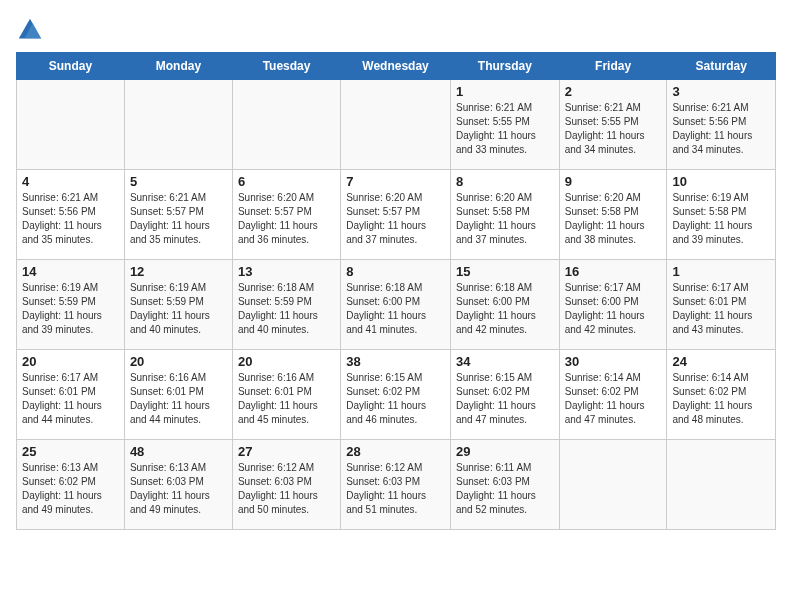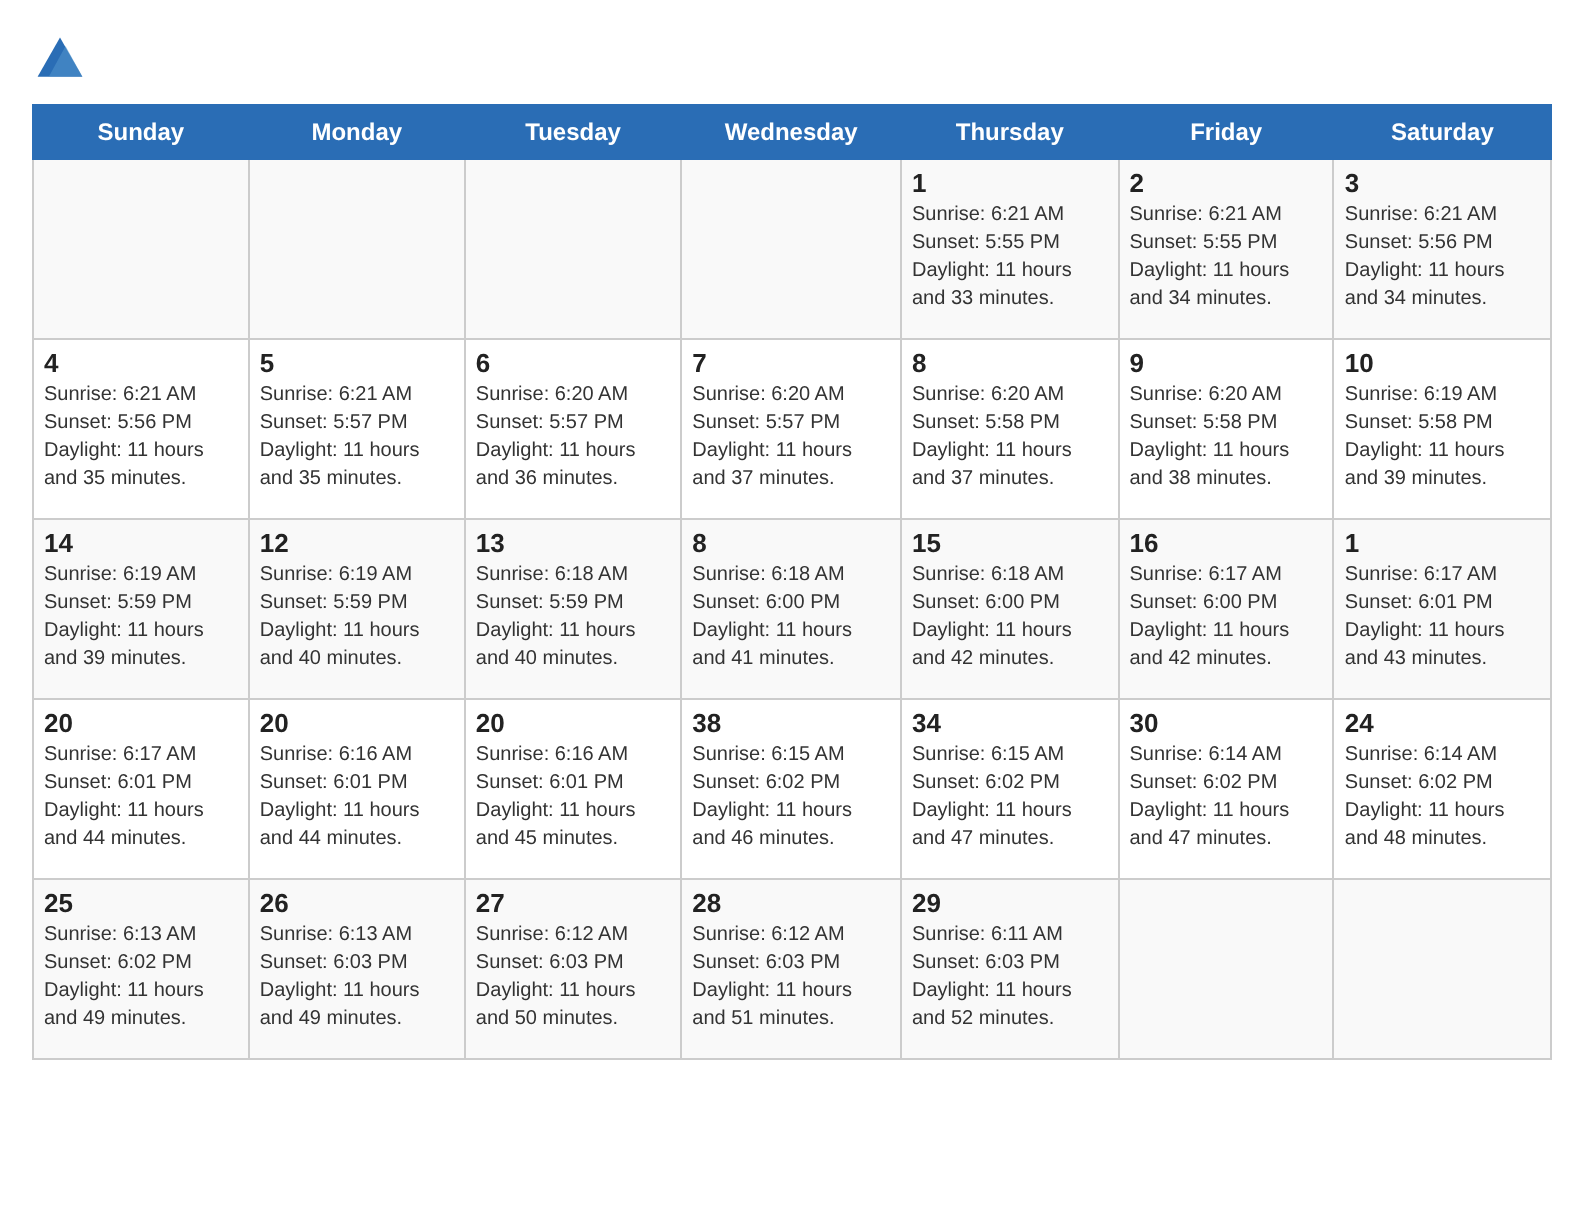--- a/index.html
+++ b/index.html
@@ -286,21 +286,21 @@
         </td>
       </tr>
       <tr>
         <td>
           <span class="day-number">25</span>
           <div class="day-info" style="white-space: pre-line;">Sunrise: 6:13 AM
 Sunset: 6:02 PM
 Daylight: 11 hours and 49 minutes.</div>
         </td>
         <td>
-          <span class="day-number">26</span>
+          <span class="day-number">48</span>
           <div class="day-info" style="white-space: pre-line;">Sunrise: 6:13 AM
 Sunset: 6:03 PM
 Daylight: 11 hours and 49 minutes.</div>
         </td>
         <td>
           <span class="day-number">27</span>
           <div class="day-info" style="white-space: pre-line;">Sunrise: 6:12 AM
 Sunset: 6:03 PM
 Daylight: 11 hours and 50 minutes.</div>
         </td>

